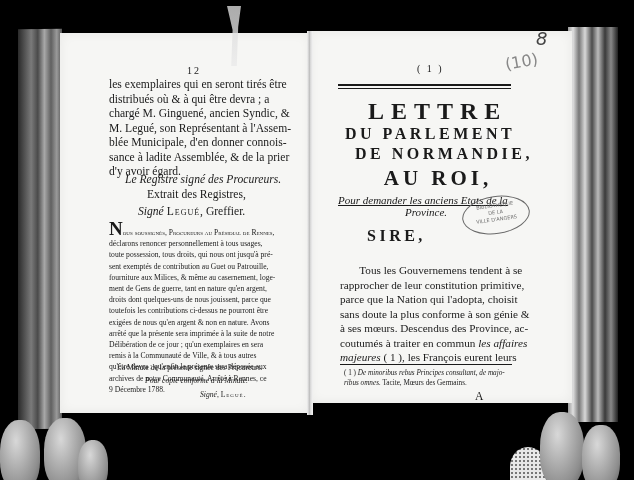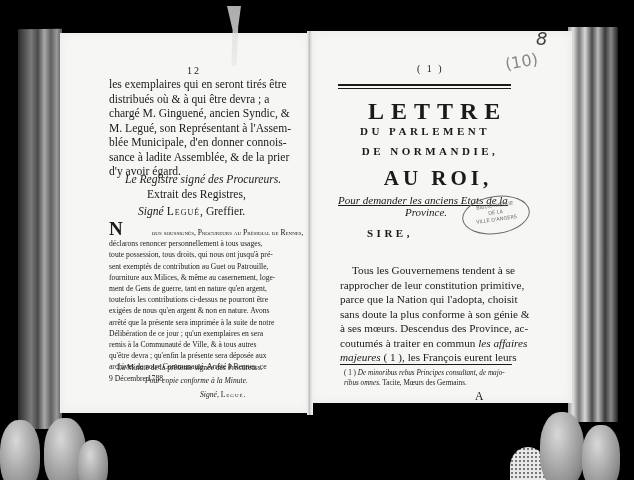--- a/index.html
+++ b/index.html
@@ -38,21 +38,21 @@
     .txt { position: absolute; white-space: nowrap; }
     .pagenum { font-size: 10px; letter-spacing: 2px; }
     .body-text { font-size: 11.6px; line-height: 14.5px; }
     .small-text { font-size: 7.6px; line-height: 11.2px; }
     .center { text-align: center; }
     .italic { font-style: italic; }
     .smallcaps { font-variant: small-caps; letter-spacing: 1px; }
     .dropcap { font-size: 19px; line-height: 10px; font-weight: bold; }
     .rule { position: absolute; background: #1a1a1a; }
     .title-big { font-size: 24px; letter-spacing: 7px; font-weight: bold; }
-    .title-mid { font-size: 11px; letter-spacing: 3.5px; font-weight: bold; }
+    .title-mid { font-size: 16px; letter-spacing: 3.5px; font-weight: bold; }
     .title-auroi { font-size: 21px; letter-spacing: 4px; font-weight: bold; margin-left: 8px; }
     .stamp {
       position: absolute; left: 462px; top: 196px; width: 68px; height: 38px;
       border: 1.4px solid #6a6a6a; border-radius: 50%;
       transform: rotate(-8deg);
       font-family: "DejaVu Sans", sans-serif; font-size: 5px; color: #707070;
       text-align: center; line-height: 7px; padding-top: 5px; box-sizing: border-box;
     }
     .handnote { position: absolute; font-family: "DejaVu Sans", sans-serif; color: #444; }
     .hand {
@@ -94,26 +94,27 @@
 </div>
 
 <div class="txt body-text italic" style="left:125px; top:173px;">Le Registre signé des Procureurs.</div>
 <div class="txt body-text" style="left:147px; top:188px;">Extrait des Registres,</div>
 <div class="txt body-text" style="left:138px; top:205px;">
   <span class="italic">Signé</span>
   <span class="smallcaps">Legué</span><span>, Greffier.</span>
 </div>
 
 <div class="txt small-text" style="left:109px; top:224px;">
-  <div><span class="dropcap">N</span><span class="smallcaps" style="letter-spacing:0;margin-left:29px;">ous soussignés, Procureurs au Présidial de Rennes,</span></div>
+  <div><span class="dropcap">N</span><span class="smallcaps" style="letter-spacing:0;">ous soussignés, Procureurs au Présidial de Rennes,</span></div>
   <div>déclarons renoncer personnellement à tous usages,</div>
   <div>toute possession, tous droits, qui nous ont jusqu'à pré-</div>
   <div>sent exemptés de contribution au Guet ou Patrouille,</div>
   <div>fourniture aux Milices, &amp; même au casernement, loge-</div>
   <div>ment de Gens de guerre, tant en nature qu'en argent,</div>
+  <div>droits dont quelques-uns de nous jouissent, parce que</div>
   <div>toutefois les contributions ci-dessus ne pourront être</div>
   <div>exigées de nous qu'en argent &amp; non en nature. Avons</div>
   <div>arrêté que la présente sera imprimée à la suite de notre</div>
   <div>Délibération de ce jour ; qu'un exemplaires en sera</div>
   <div>remis à la Communauté de Ville, &amp; à tous autres</div>
   <div>qu'être devra ; qu'enfin la présente sera déposée aux</div>
   <div>archives de notre Communauté. Arrêté à Rennes, ce</div>
   <div>9 Décembre 1788.</div>
 </div>
 
@@ -132,21 +133,21 @@
 <div class="txt title-mid center" style="left:345px; top:125px; width:160px;">DU PARLEMENT</div>
 <div class="txt title-mid center" style="left:355px; top:145px; width:150px;">DE NORMANDIE,</div>
 <div class="txt title-auroi center" style="left:375px; top:166px; width:110px;">AU ROI,</div>
 
 <div class="txt body-text italic" style="left:338px; top:193px; font-size:11px;text-decoration:underline;">Pour demander les anciens Etats de la</div>
 <div class="txt body-text italic" style="left:405px; top:205px; font-size:11px;">Province.</div>
 
 <div class="txt title-mid" style="left:367px; top:227px;">SIRE,</div>
 
 <div class="txt body-text" style="left:340px; top:263px; font-size:11.2px;">
-  <div style="padding-left:12px;">Tous les Gouvernemens tendent à se</div>
+  <div style="padding-left:12px;text-align:center;">Tous les Gouvernemens tendent à se</div>
   <div>rapprocher de leur constitution primitive,</div>
   <div>parce que la Nation qui l'adopta, choisit</div>
   <div>sans doute la plus conforme à son génie &amp;</div>
   <div>à ses mœurs. Descendus des Province, ac-</div>
   <div><span>coutumés à traiter en commun</span> <span class="italic">les affaires</span></div>
   <div><span class="italic">majeures</span> <span>( 1 ), les François eurent leurs</span></div>
 </div>
 
 <div class="rule" style="left:340px; top:364px; width:172px; height:1px;"></div>
 <div class="txt small-text" style="left:344px; top:368px; font-size:7.2px; line-height:10px;">

